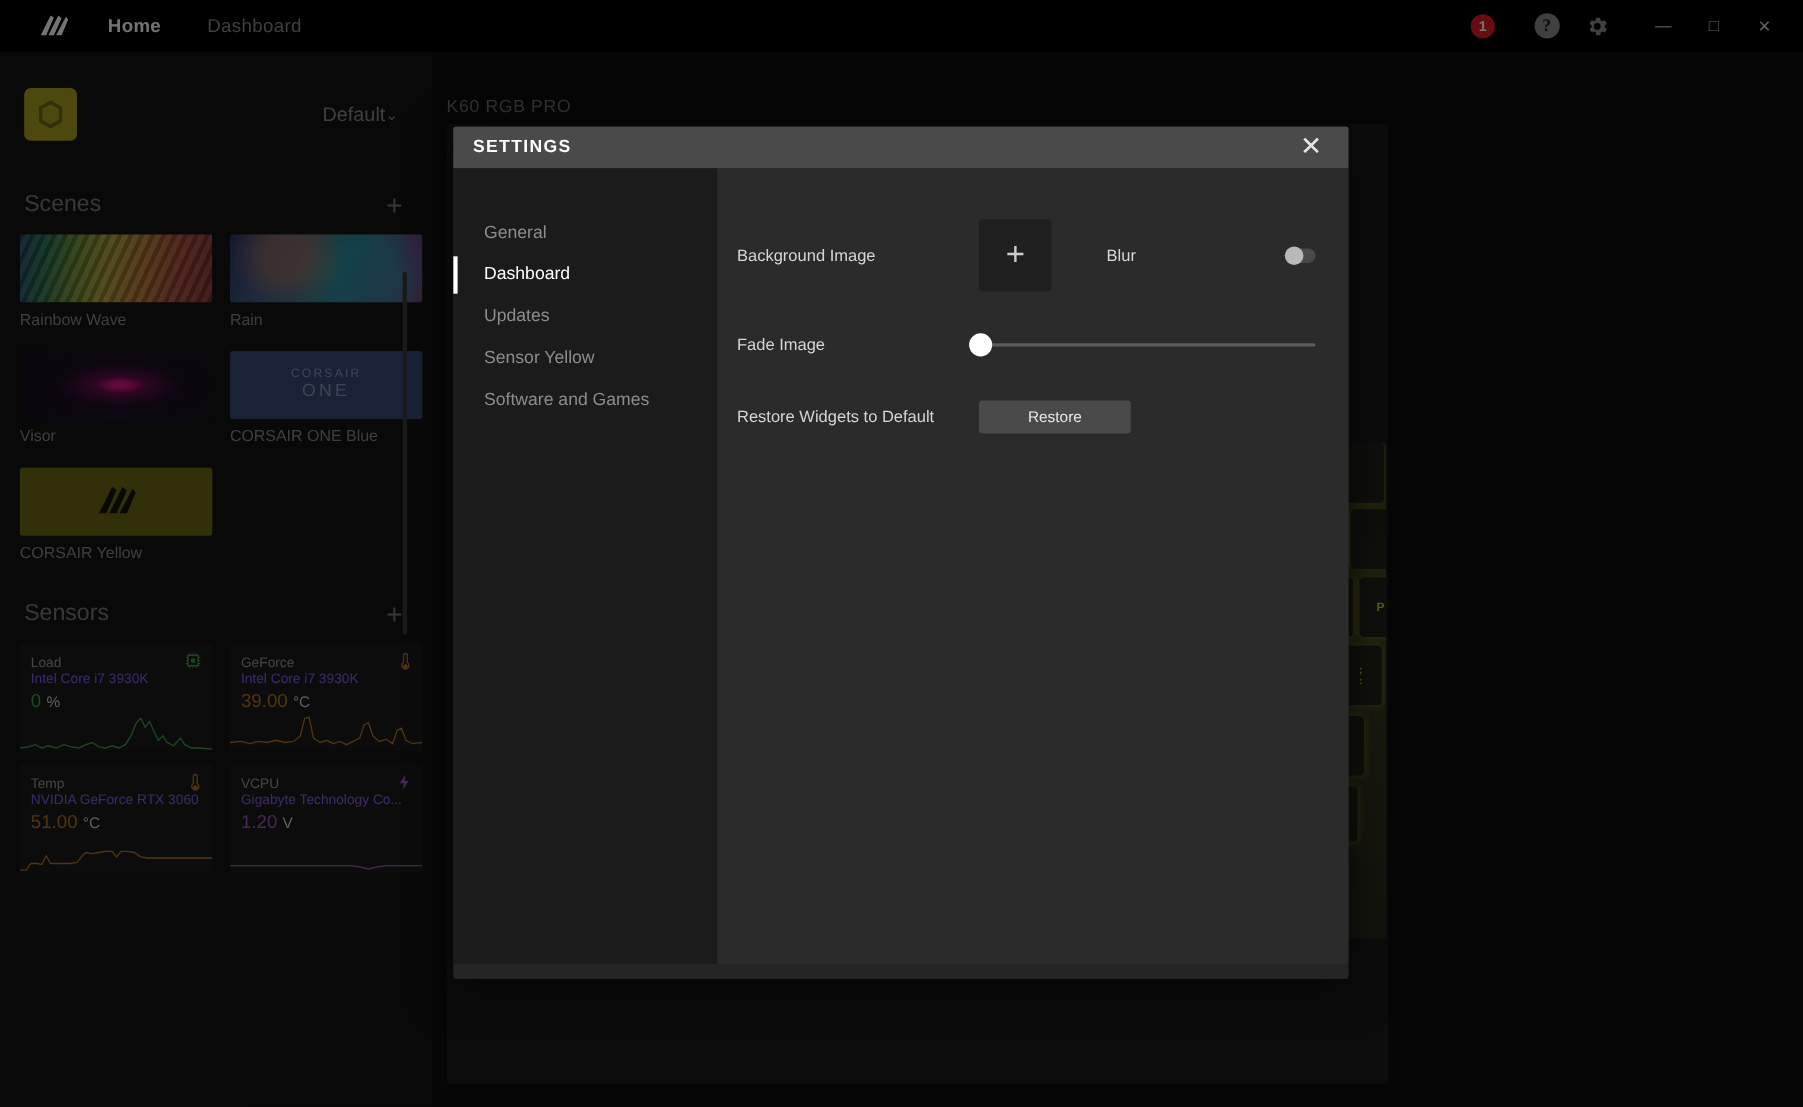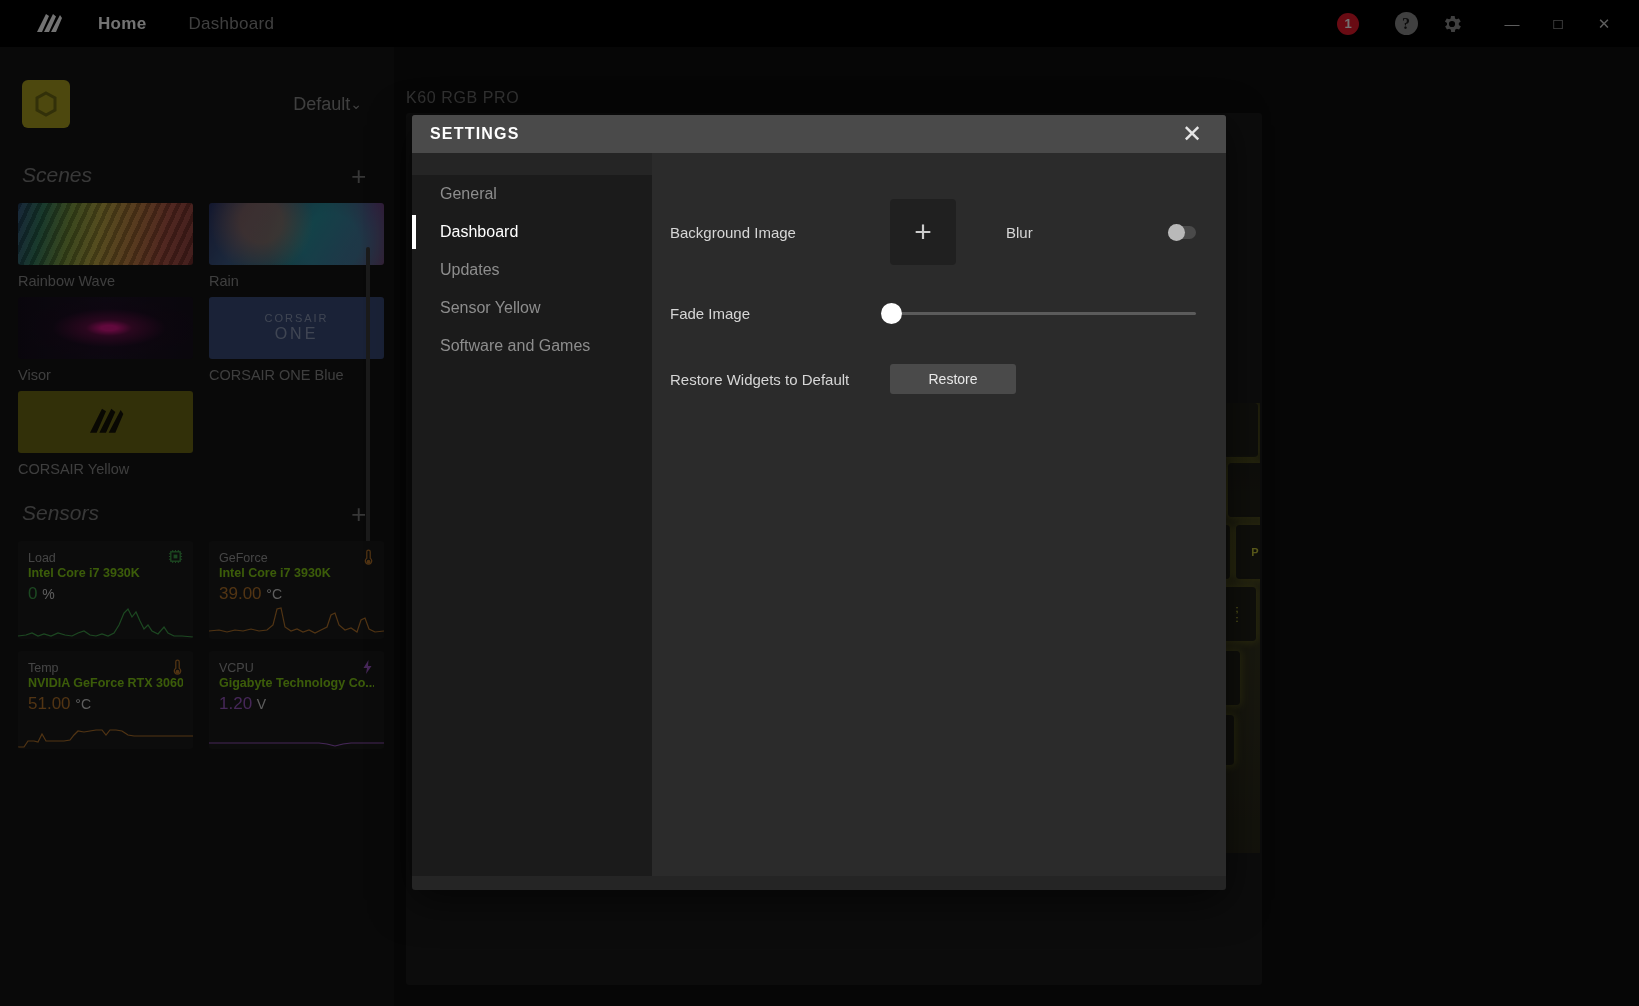--- a/index.html
+++ b/index.html
@@ -38,25 +38,25 @@
   
   .sidebar {
     position: absolute; top: 47px; left: 0; width: 394px; height: 959px;
     background: #151515;
   }
   .profile-row { display: flex; align-items: center; height: 70px; margin-top: 22px; padding: 0 22px; text-align: right; }
   .profile-swatch { width: 48px; height: 48px; border-radius: 6px; background: #aba020; display:flex; align-items:center; justify-content:center; }
   .profile-name { margin-left: 22px; font-size: 18px; color: #8d8d8d; flex: 1; }
   .chev { color: #8d8d8d; font-size: 14px; margin-right: 10px; }
 
-  .section-head { display:flex; justify-content:space-between; padding: 0 22px; margin-top: 24px; font-style: italic; }
+  .section-head { display:flex; align-items:center; justify-content:space-between; padding: 0 22px; margin-top: 34px; }
   .section-title { font-size: 21px; color: #7d7d7d; }
   .plus-btn { font-size: 26px; color: #7a7a7a; line-height: 1; padding-right: 6px; }
 
-  .tiles { display: grid; grid-template-columns: 175px 175px; gap: 8px 16px; padding: 14px 18px 0 18px; }
+  .tiles { display: grid; grid-template-columns: 175px 175px; gap: 20px 16px; padding: 14px 18px 0 18px; }
   .tile { width: 175px; }
   .thumb { width: 175px; height: 62px; border-radius: 3px; overflow:hidden; position: relative; }
   .tile-label { font-size: 14.5px; color: #8b8b8b; margin-top: 8px; }
 
   .th-rainbow { background:
       repeating-linear-gradient(115deg,
         rgba(0,0,0,.22) 0 4px, rgba(255,255,255,.05) 4px 9px),
       linear-gradient(100deg,#2c4f7a 0%, #2e7a5b 14%, #7d9b3a 30%, #b9a53c 46%, #c07f3b 64%, #b0503f 82%, #8e3a38 100%); }
   .th-rain { background:
       radial-gradient(circle at 30% 30%, rgba(190,120,90,.55) 0 16%, transparent 40%),
@@ -71,21 +71,21 @@
   .th-yellow { background: #6f6a14; display:flex; align-items:center; justify-content:center; }
   .th-red { background:
       linear-gradient(150deg, rgba(255,255,255,.07) 0 20%, transparent 55%),
       radial-gradient(ellipse at 85% 40%, rgba(160,25,35,.9) 0 35%, transparent 70%),
       linear-gradient(110deg,#7a1620,#90202c 45%,#5e1119 100%); }
 
   
   .sensor-grid { display:grid; grid-template-columns: 175px 175px; gap: 12px 16px; padding: 14px 18px 0 18px; }
   .sensor-card { width: 175px; height: 98px; background: #1c1c1c; border-radius: 3px; position: relative; overflow:hidden; padding: 10px 10px 0 10px; }
   .s-label { font-size: 12.5px; color: #9a9a9a; }
-  .s-device { font-size: 12.5px; color: #84cc16; margin-top: 1px; white-space: nowrap; overflow: hidden; font-weight: bold; }
+  .s-device { font-size: 12.5px; color: #8b5cf6; margin-top: 1px; white-space: nowrap; overflow: hidden; }
   .s-value { font-size: 17px; margin-top: 4px; }
   .s-unit { color: #cfcfcf; font-size: 14px; }
   .s-icon { position: absolute; right: 10px; top: 8px; font-size: 14px; }
   .spark { position: absolute; bottom: 0; left: 0; width: 175px; height: 36px; }
 
   .scroll-track { position: absolute; left: 366px; top: 200px; width: 4px; height: 330px; background: #3c3c3c; border-radius: 2px; }
 
   
   .main { position: absolute; top: 47px; left: 394px; width: 1245px; height: 959px; background: #0e0e0e; }
   .device-title { position: absolute; left: 12px; top: 42px; font-size: 16px; color: #6d6d6d; letter-spacing: .6px; }
@@ -100,21 +100,21 @@
   .overlay { position: absolute; inset: 0; background: rgba(0,0,0,.55); }
   .modal {
     position: absolute; left: 412px; top: 115px; width: 814px; height: 775px;
     background: #252525; border-radius: 3px; overflow: hidden;
     box-shadow: 0 10px 40px rgba(0,0,0,.6);
   }
   .modal-header { height: 38px; background: #4a4a4a; display:flex; align-items:center; padding: 0 18px; }
   .modal-title { font-size: 16px; color: #fff; letter-spacing: 1.2px; font-weight: bold; }
   .modal-close { margin-left: auto; font-size: 24px; color: #e6e6e6; line-height: 1; padding: 4px 6px; }
   .modal-body { display: flex; height: 723px; }
-  .settings-nav { width: 240px; background: #1b1b1b; position: relative; margin-top: 22px; }
+  .settings-nav { width: 240px; background: #1b1b1b; padding-top: 40px; position: relative; }
   .snav-item { height: 38px; display:flex; align-items:center; padding-left: 28px; font-size: 16px; color: #8d8d8d; position: relative; }
   .snav-item.active { color: #ffffff; }
   .snav-item.active::before {
     content:""; position:absolute; left: 0; top: 2px; width: 4px; height: 34px; background:#fff;
   }
   .settings-content { flex: 1; background: #2b2b2b; padding: 46px 30px 0 18px; }
   .srow { display:flex; align-items:center; min-height: 44px; }
   .srow-label { width: 220px; font-size: 15px; color: #d6d6d6; flex: none; }
   .bg-add {
     width: 66px; height: 66px; background: #202020; border-radius: 4px;
@@ -125,21 +125,21 @@
   .toggle .knob { position:absolute; left: 0; top: -2px; width: 17px; height: 17px; border-radius: 50%; background: #b9b9b9; }
   .slider-wrap { flex:1; display:flex; align-items:center; }
   .slider-track { flex:1; height: 3px; background: #5b5b5b; border-radius: 2px; position: relative; }
   .slider-knob { position: absolute; left: -9px; top: -9px; width: 21px; height: 21px; border-radius: 50%; background: #ffffff; }
   .info-icon {
     width: 29px; height: 29px; border-radius: 50%; background: #8e8e8e; color:#2b2b2b;
     display:flex; align-items:center; justify-content:center; font-size: 19px; font-weight: bold;
     font-family: "Liberation Serif", serif;
   }
   .restore-btn {
-    width: 126px; height: 30px; background: #4a4a4a; border-radius: 3px; color: #e8e8e8; font-size: 14px;
+    width: 138px; height: 30px; background: #4a4a4a; border-radius: 3px; color: #e8e8e8; font-size: 14px;
     display:flex; align-items:center; justify-content:center;
   }
   .row-gap-2 { margin-top: 22px; }
   .row-gap-3 { margin-top: 26px; }
   .spacer-right { margin-left: auto; }
 </style>
 </head>
 <body>
 
 <div id="app">

